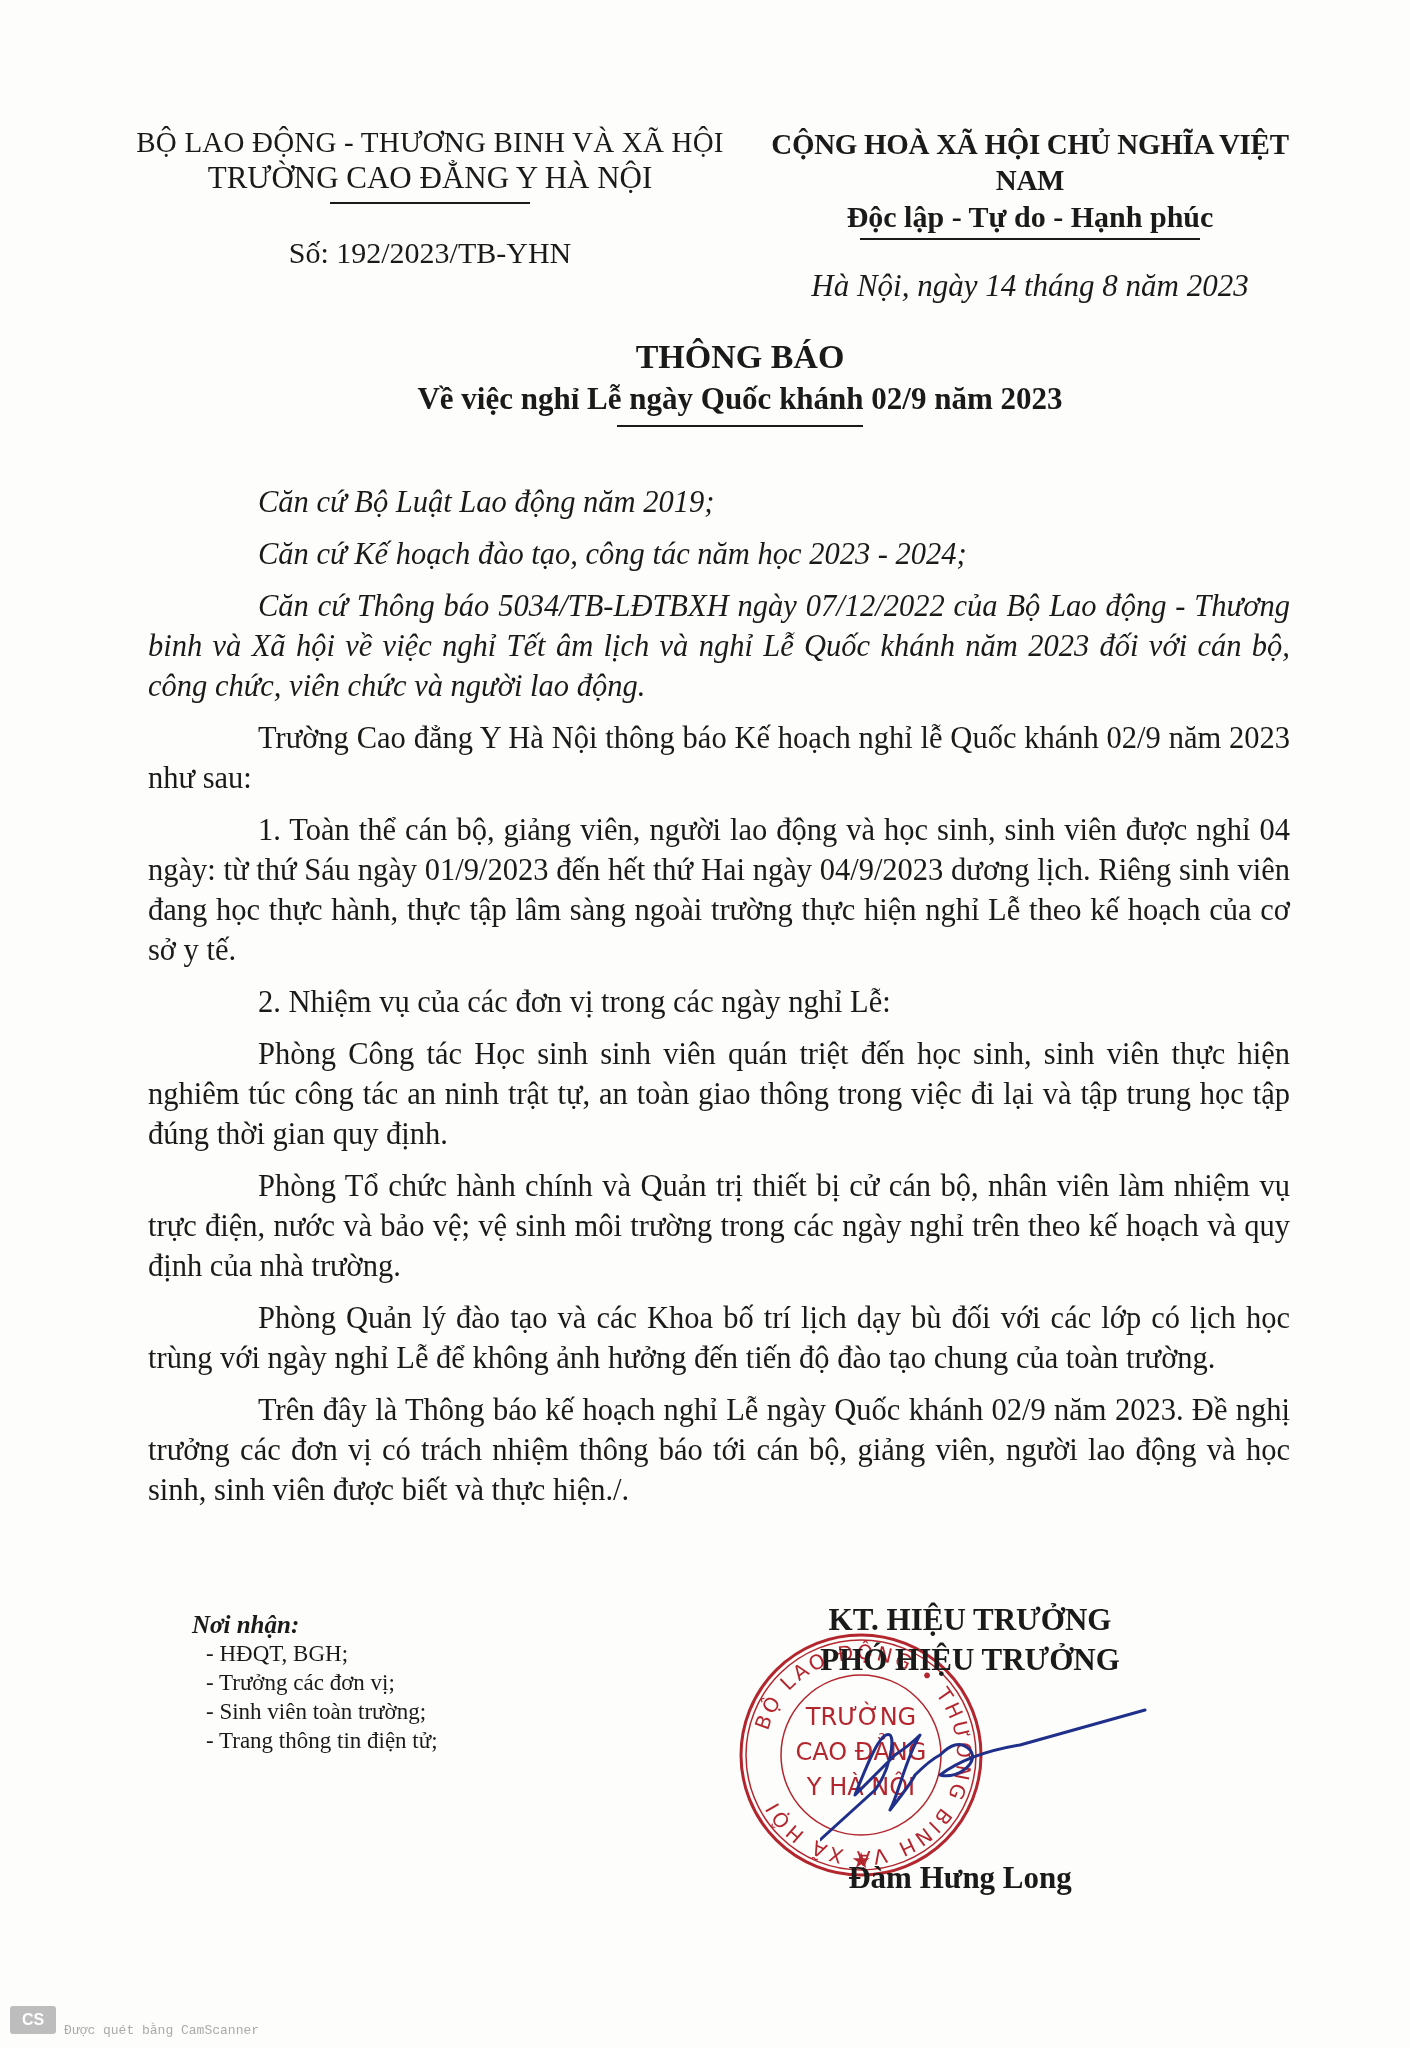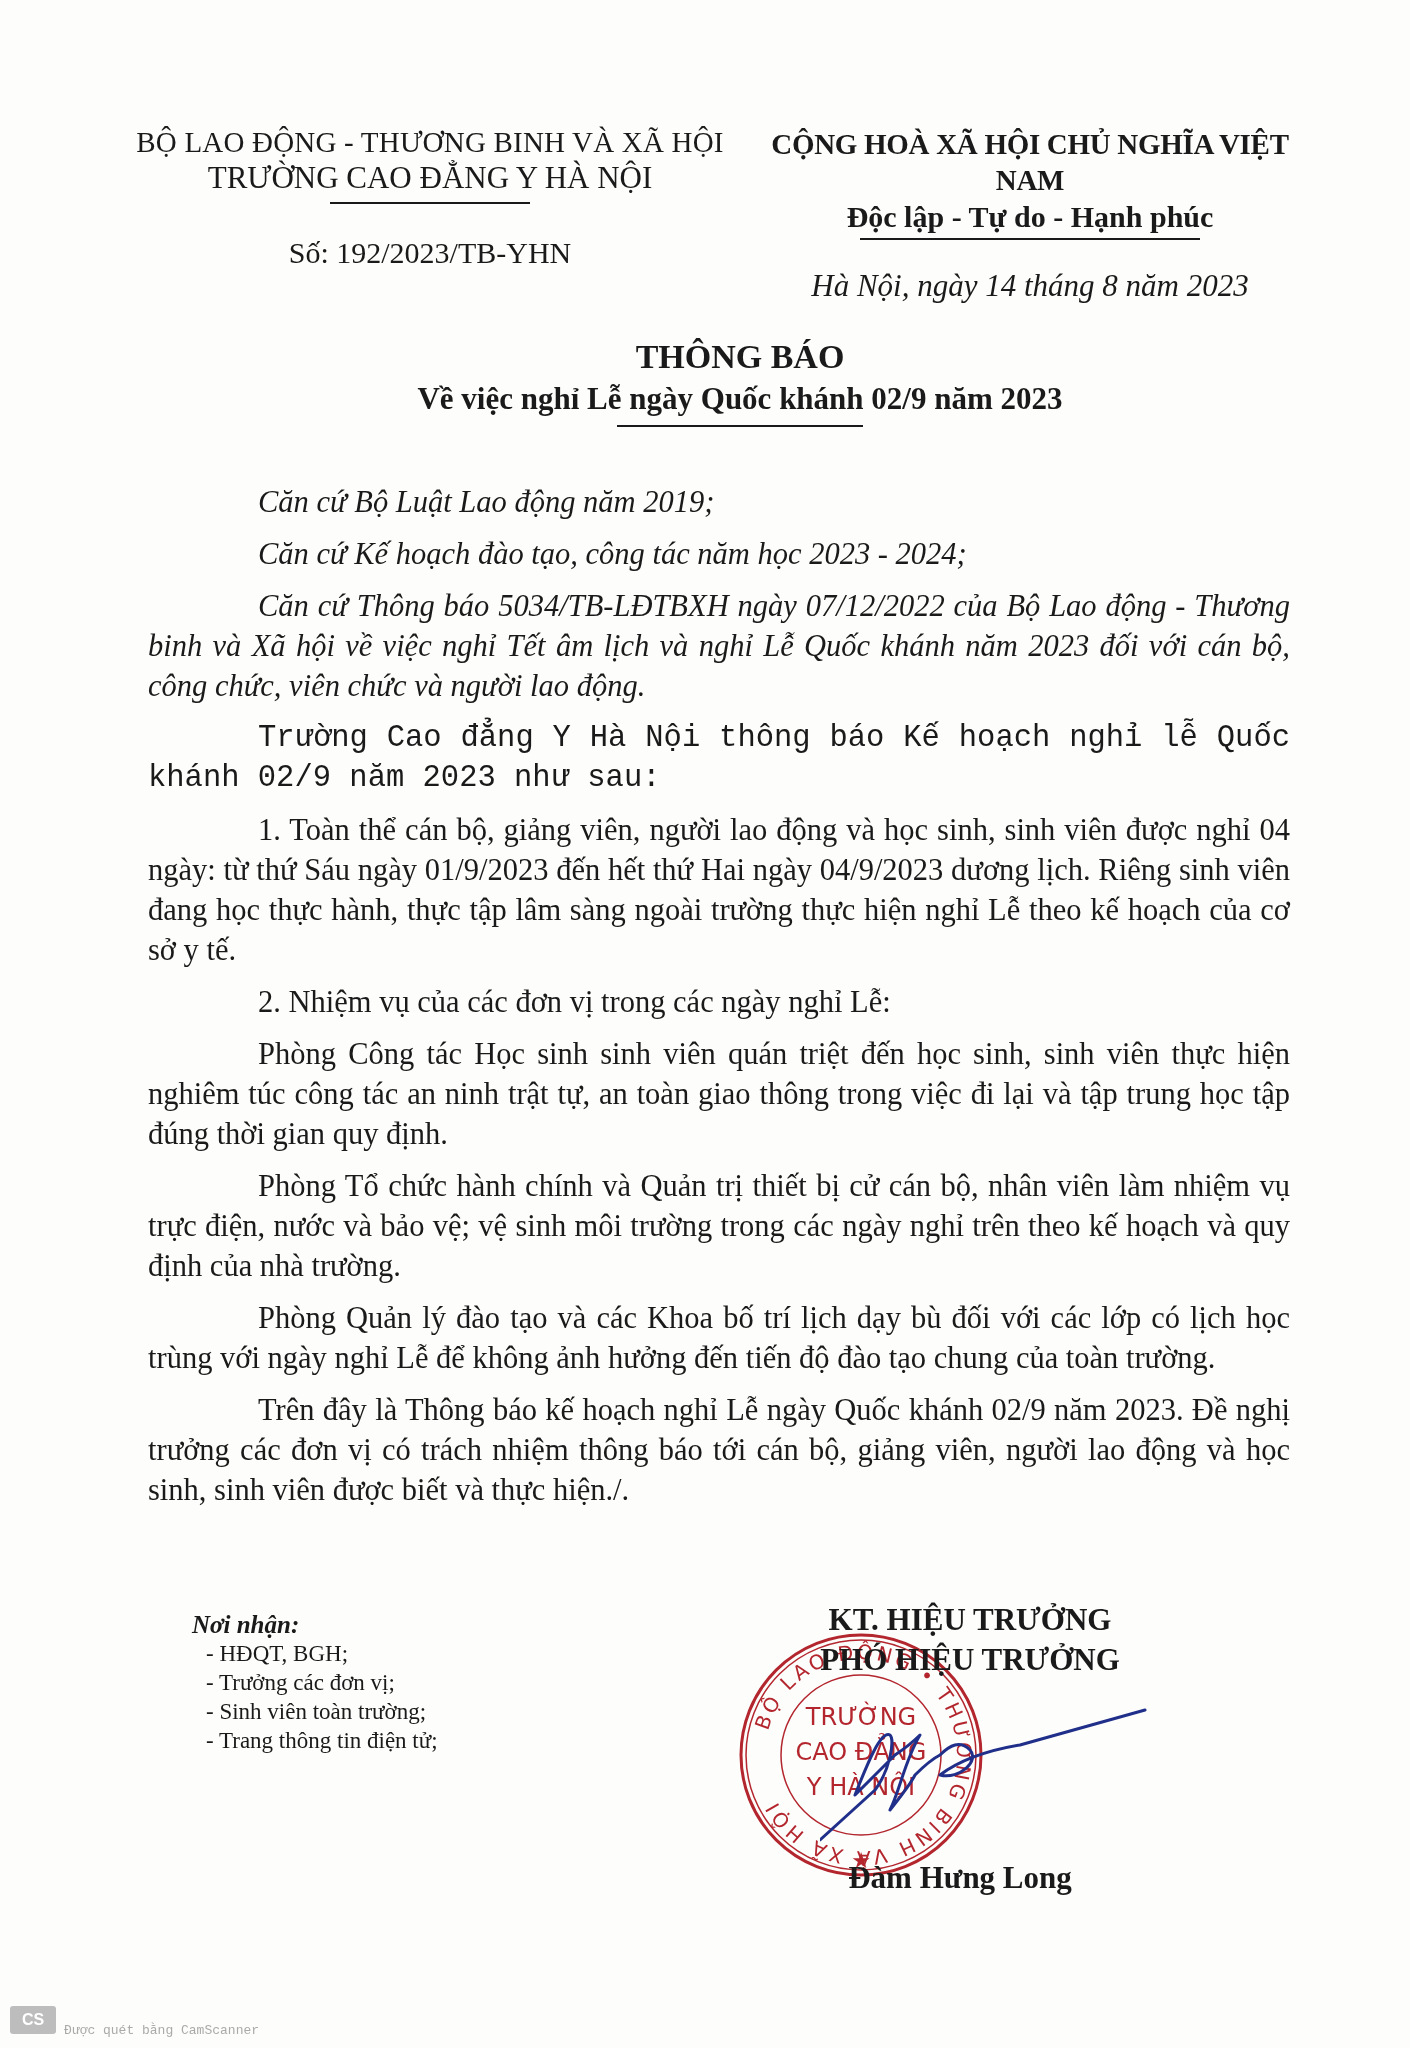--- a/index.html
+++ b/index.html
@@ -67,21 +67,21 @@
 <div class="abs title-block">
   <div class="title">THÔNG BÁO</div>
   <div class="subtitle">Về việc nghỉ Lễ ngày Quốc khánh 02/9 năm 2023</div>
   <div class="rule" style="width:246px;margin-top:6px;"></div>
 </div>
 
 <div class="abs body">
   <p class="it">Căn cứ Bộ Luật Lao động năm 2019;</p>
   <p class="it">Căn cứ Kế hoạch đào tạo, công tác năm học 2023 - 2024;</p>
   <p class="it" style="margin-left:-42px;text-indent:110px;">Căn cứ Thông báo 5034/TB-LĐTBXH ngày 07/12/2022 của Bộ Lao động - Thương binh và Xã hội về việc nghỉ Tết âm lịch và nghỉ Lễ Quốc khánh năm 2023 đối với cán bộ, công chức, viên chức và người lao động.</p>
-  <p style="margin-left:-42px;text-indent:110px;font-family:Liberation Mono, monospace;">Trường Cao đẳng Y Hà Nội thông báo Kế hoạch nghỉ lễ Quốc khánh 02/9 năm 2023 như sau:</p>
+  <p style="margin-left:-42px;text-indent:110px;">Trường Cao đẳng Y Hà Nội thông báo Kế hoạch nghỉ lễ Quốc khánh 02/9 năm 2023 như sau:</p>
   <p style="margin-left:-42px;text-indent:110px;">1. Toàn thể cán bộ, giảng viên, người lao động và học sinh, sinh viên được nghỉ 04 ngày: từ thứ Sáu ngày 01/9/2023 đến hết thứ Hai ngày 04/9/2023 dương lịch. Riêng sinh viên đang học thực hành, thực tập lâm sàng ngoài trường thực hiện nghỉ Lễ theo kế hoạch của cơ sở y tế.</p>
   <p>2. Nhiệm vụ của các đơn vị trong các ngày nghỉ Lễ:</p>
   <p style="margin-left:-42px;text-indent:110px;">Phòng Công tác Học sinh sinh viên quán triệt đến học sinh, sinh viên thực hiện nghiêm túc công tác an ninh trật tự, an toàn giao thông trong việc đi lại và tập trung học tập đúng thời gian quy định.</p>
   <p style="margin-left:-42px;text-indent:110px;">Phòng Tổ chức hành chính và Quản trị thiết bị cử cán bộ, nhân viên làm nhiệm vụ trực điện, nước và bảo vệ; vệ sinh môi trường trong các ngày nghỉ trên theo kế hoạch và quy định của nhà trường.</p>
   <p style="margin-left:-42px;text-indent:110px;">Phòng Quản lý đào tạo và các Khoa bố trí lịch dạy bù đối với các lớp có lịch học trùng với ngày nghỉ Lễ để không ảnh hưởng đến tiến độ đào tạo chung của toàn trường.</p>
   <p style="margin-left:-42px;text-indent:110px;">Trên đây là Thông báo kế hoạch nghỉ Lễ ngày Quốc khánh 02/9 năm 2023. Đề nghị trưởng các đơn vị có trách nhiệm thông báo tới cán bộ, giảng viên, người lao động và học sinh, sinh viên được biết và thực hiện./.</p>
 </div>
 
 <div class="abs recipients">
   <div class="head">Nơi nhận:</div>

